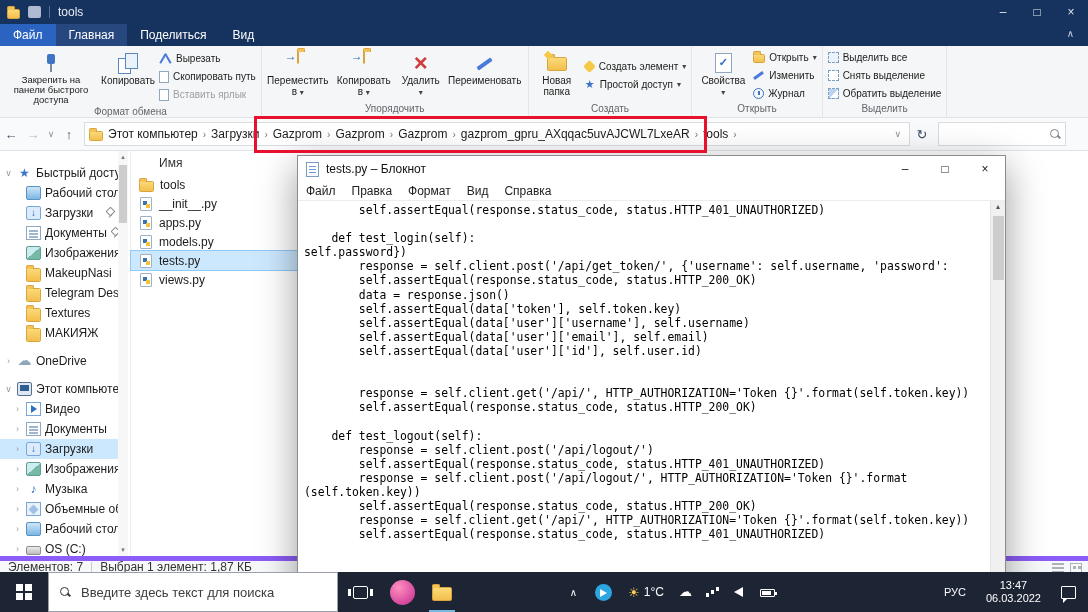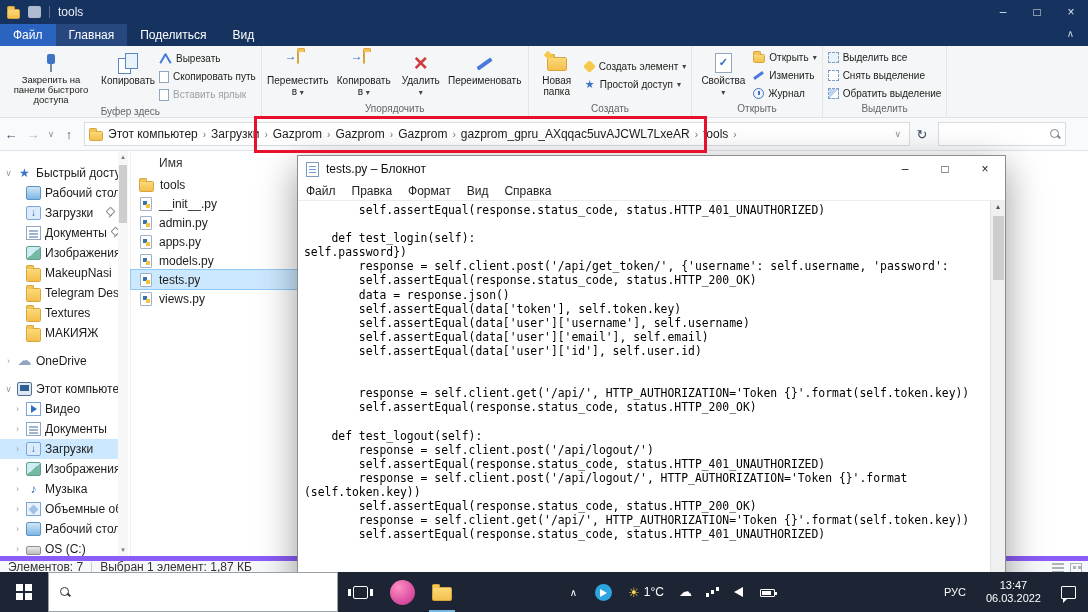--- a/index.html
+++ b/index.html
@@ -280,21 +280,21 @@
             <div class="btn-sm">
               <span class="mini-doc"></span>
               <span>Скопировать путь</span>
             </div>
             <div class="btn-sm disabled">
               <span class="mini-doc"></span>
               <span>Вставить ярлык</span>
             </div>
           </div>
         </div>
-        <div class="rlabel">Буфер здесь</div>
+        <div class="rlabel">Формат обмена</div>
       </div>
 
       <div class="rgroup">
         <div class="rbody">
           <div class="btn-lg" style="width:66px;">
             <span class="ictop">
                 <span class="r-move"><span class="mv-arrow">→</span><span class="fold mv-folder"></span></span>
               </span>
             <span class="lblwrap"><span>Переместить в</span> <span class="caret">▾</span></span>
           </div>
@@ -539,24 +539,20 @@
         <div class="fl-h">
             <span>Имя</span>
           </div>
         <div class="frow">
           <span class="fold"></span>
           <span>tools</span>
         </div>
         <div class="frow">
           <span class="pyfile"></span>
           <span>__init__.py</span>
-        </div>
-        <div class="frow">
-          <span class="pyfile"></span>
-          <span>admin.py</span>
         </div>
         <div class="frow">
           <span class="pyfile"></span>
           <span>apps.py</span>
         </div>
         <div class="frow">
           <span class="pyfile"></span>
           <span>models.py</span>
         </div>
         <div class="frow sel">
@@ -646,20 +642,21 @@
     <div class="tb-btn tb-start">
       <span class="win-logo">
           <i></i>
           <i></i>
           <i></i>
           <i></i>
         </span>
     </div>
     <div class="tb-search">
       <span class="mag"></span>
+      <input placeholder="Введите здесь текст для поиска" style="">
     </div>
     <div class="tb-btn tb-tv">
       <span class="tv-ic"></span>
     </div>
     <div class="tb-btn tb-app">
       <span class="pink-ic"></span>
     </div>
     <div class="tb-btn tb-app open">
       <span class="fold big"></span>
     </div>

